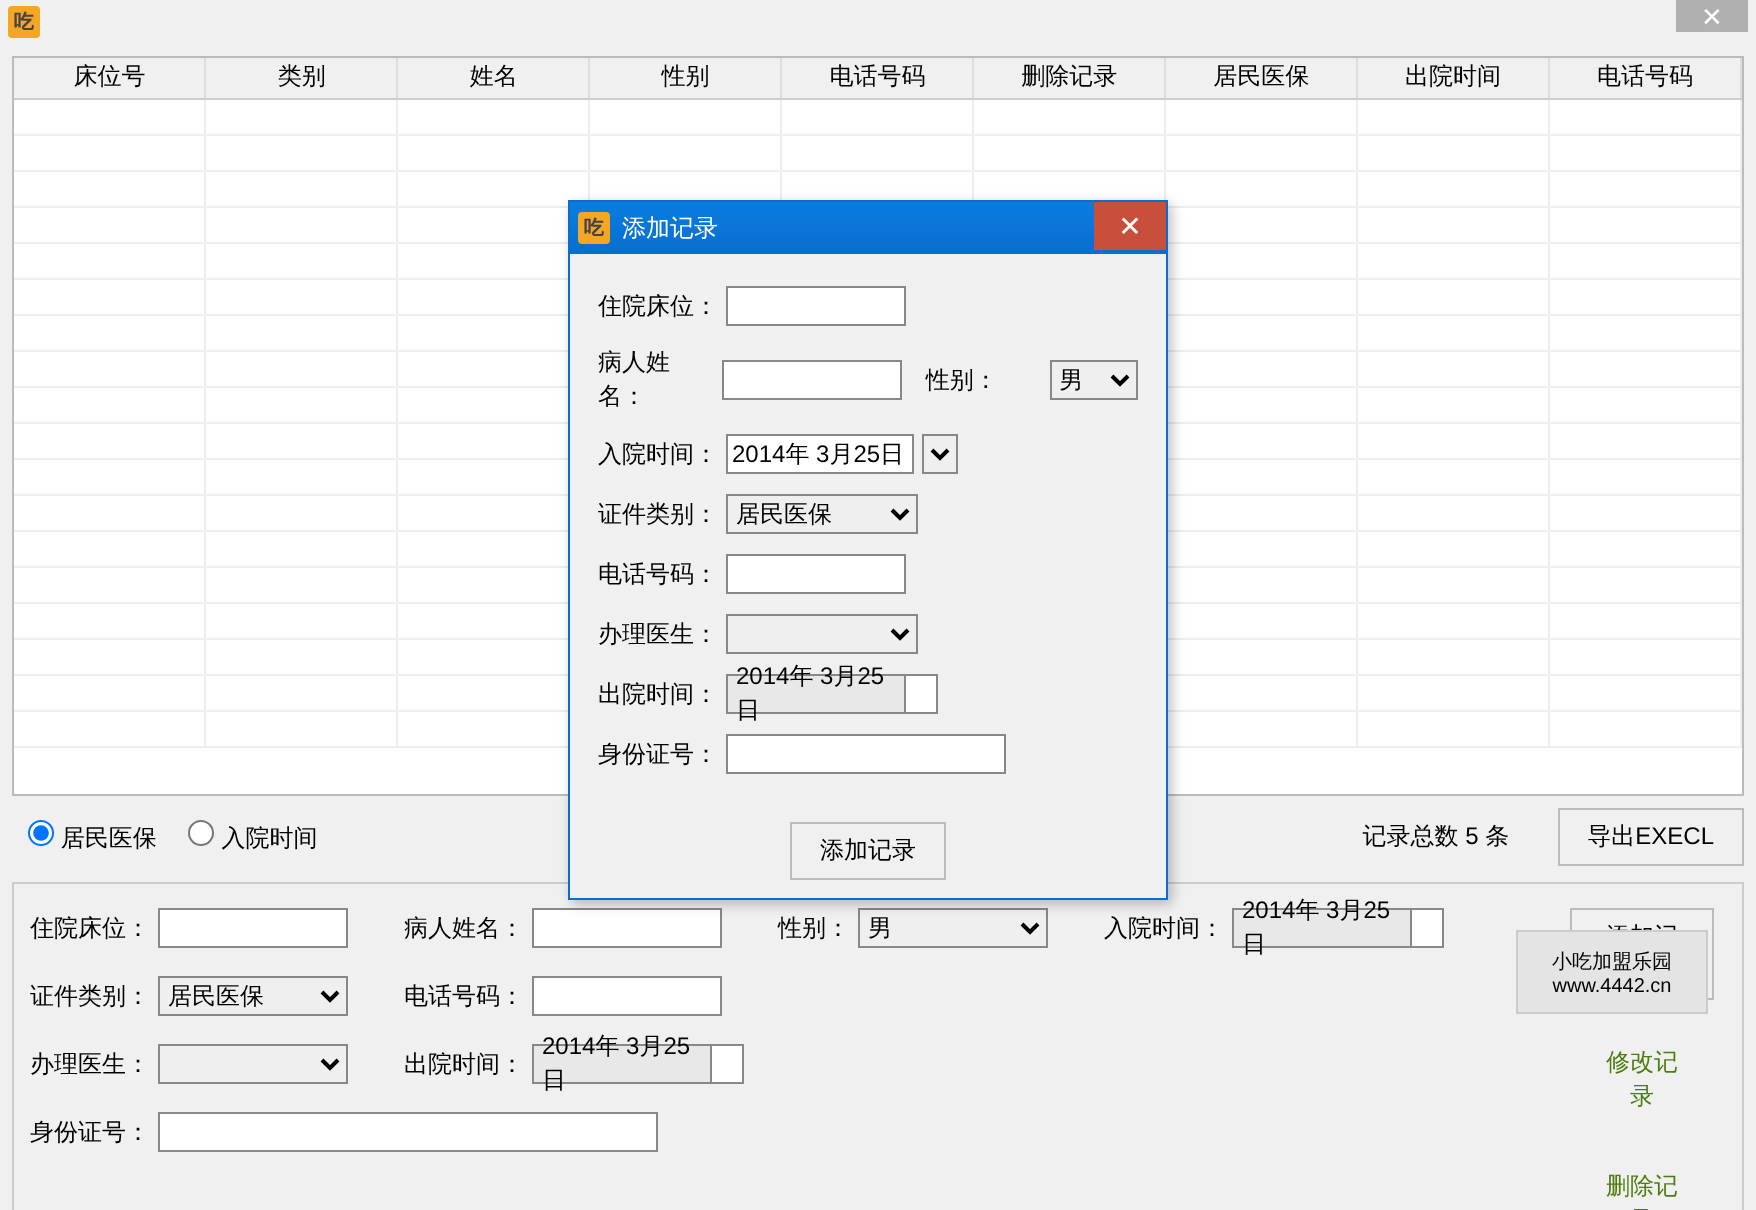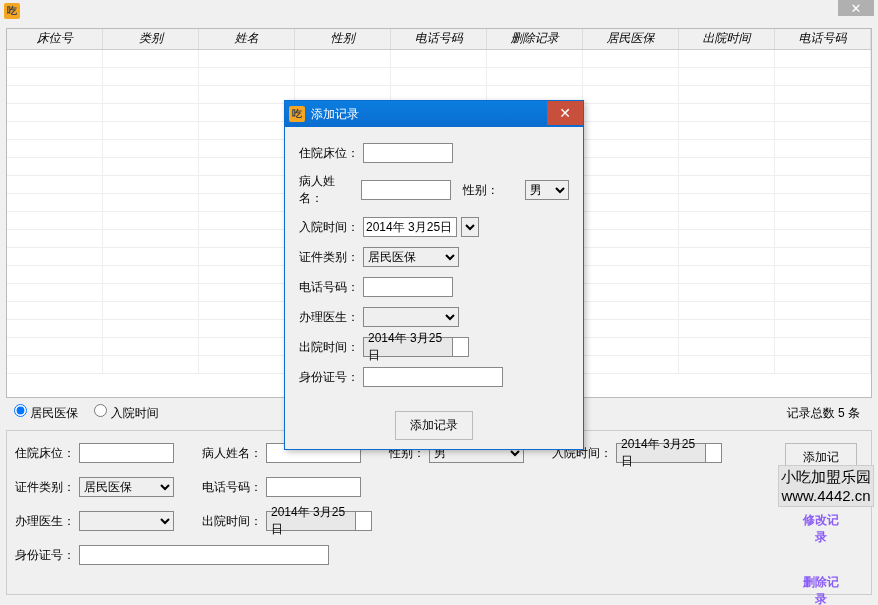--- a/index.html
+++ b/index.html
@@ -3,39 +3,39 @@
 <meta charset="utf-8">
 <style>
 * { box-sizing: border-box; margin: 0; padding: 0; }
 body { font-family: "Microsoft YaHei", SimSun, sans-serif; font-size: 12px; background: #f0f0f0; width: 878px; height: 605px; overflow: hidden; position: relative; }
 .titlebar { height: 22px; background: #f0f0f0; display: flex; align-items: center; padding-left: 4px; position: relative; }
 .titlebar .appicon { width: 16px; height: 16px; background: #f5a623; color: #444; font-size: 10px; display: flex; align-items: center; justify-content: center; border-radius: 2px; margin-right: 6px; font-weight: bold; }
 .titlebar .title { font-weight: bold; }
 .titlebar .closebtn { position: absolute; right: 4px; top: 0; width: 36px; height: 16px; background: #b0b0b0; color: #fff; display: flex; align-items: center; justify-content: center; font-size: 13px; cursor: pointer; }
 .tablewrap { margin: 6px 6px 0 6px; border: 1px solid #bbb; height: 370px; background: #fff; overflow: hidden; }
 table { width: 100%; border-collapse: collapse; table-layout: fixed; }
-th { background: #f0f0f0; border-right: 1px solid #ddd; border-bottom: 1px solid #ccc; font-weight: normal; height: 20px; text-align: center; font-size: 12px; font-style: italic; }
+th { background: #f0f0f0; border-right: 1px solid #ddd; border-bottom: 1px solid #ccc; font-weight: normal; height: 20px; text-align: center; font-size: 12px; }
 td { border-right: 1px solid #eee; border-bottom: 1px solid #eee; height: 18px; text-align: center; font-size: 12px; }
 .bottombar { margin: 6px 6px 0 6px; display: flex; align-items: center; gap: 12px; }
 .radiogrp { display: flex; gap: 16px; align-items: center; padding-left: 8px; }
 .countlbl { margin-left: auto; margin-right: 12px; }
 .btn { background: #f0f0f0; border: 1px solid #bbb; padding: 5px 14px; cursor: pointer; font-size: 12px; }
 .formpanel { margin: 8px 6px 0 6px; border: 1px solid #ccc; padding: 12px 8px 8px 8px; position: relative; height: 165px; }
 .formrow { display: flex; gap: 28px; margin-bottom: 14px; align-items: center; }
 .formitem { display: flex; align-items: center; gap: 4px; }
 .formitem label { white-space: nowrap; }
 .formitem input[type=text] { width: 95px; height: 20px; border: 1px solid #888; padding: 0 2px; font-size: 12px; }
 .formitem select { width: 95px; height: 20px; border: 1px solid #888; font-size: 12px; }
 .datepick { display: flex; align-items: center; }
 .datepick .dt { background: #e8e8e8; border: 1px solid #888; padding: 2px 4px; height: 20px; display: flex; align-items: center; width: 90px; }
 .datepick .sq { width: 16px; height: 20px; border: 1px solid #888; border-left: none; background: #fff; }
 .sidebtns { position: absolute; right: 14px; top: 12px; display: flex; flex-direction: column; gap: 18px; }
 .sidebtns button { width: 72px; }
-.sidebtns .ghost { border: none; background: transparent; color: #8b5cf6; font-weight: bold; }
-.brandbox { position: absolute; right: 4px; bottom: 98px; width: 96px; height: 42px; background: #e4e4e4; border: 1px solid #ccc; display: flex; flex-direction: column; align-items: center; justify-content: center; font-size: 15px; }
+.sidebtns .ghost { border: none; background: transparent; color: #4d7c0f; }
+.brandbox { position: absolute; right: 24px; bottom: 98px; width: 96px; height: 42px; background: #e4e4e4; border: 1px solid #ccc; display: flex; flex-direction: column; align-items: center; justify-content: center; font-size: 10px; }
 .dialog { position: absolute; left: 284px; top: 100px; width: 300px; height: 350px; border: 1px solid #0a6dcf; background: #f0f0f0; box-shadow: 2px 2px 6px rgba(0,0,0,0.25); z-index: 10; }
 .dialog .dtitle { height: 26px; background: linear-gradient(#0a7de0,#0a6dcf); color: #fff; display: flex; align-items: center; padding-left: 4px; font-size: 12px; position: relative; }
 .dialog .dtitle .appicon { width: 16px; height: 16px; background: #f5a623; color: #444; font-size: 10px; display: flex; align-items: center; justify-content: center; border-radius: 2px; margin-right: 6px; font-weight: bold; }
 .dialog .dtitle .dclose { position: absolute; right: 0; top: 0; width: 36px; height: 24px; background: #c94f3d; color: #fff; display: flex; align-items: center; justify-content: center; cursor: pointer; font-size: 14px; }
 .dialog .dbody { padding: 16px 14px; display: flex; flex-direction: column; gap: 10px; }
 .dialog .drow { display: flex; align-items: center; gap: 4px; }
 .dialog .drow label { width: 60px; }
 .dialog .drow input[type=text] { height: 20px; border: 1px solid #888; padding: 0 2px; font-size: 12px; }
 .dialog .drow select { height: 20px; border: 1px solid #888; font-size: 12px; }
 .dialog .daddbtn { margin: 14px auto 0 auto; }
@@ -265,20 +265,21 @@
       </tbody>
   </table>
 </div>
 
 <div class="bottombar">
   <div class="radiogrp">
     <label><input type="radio" name="ftype" checked="" style=""> <span>居民医保</span></label>
     <label><input type="radio" name="ftype" style=""> <span>入院时间</span></label>
   </div>
   <span class="countlbl">记录总数 5 条</span>
+  <button class="btn">导出EXECL</button>
 </div>
 
 <div class="formpanel">
   <div class="formrow">
     <div class="formitem">
         <label>住院床位：</label>
         <input type="text" value="" style="">
       </div>
     <div class="formitem">
         <label>病人姓名：</label>

